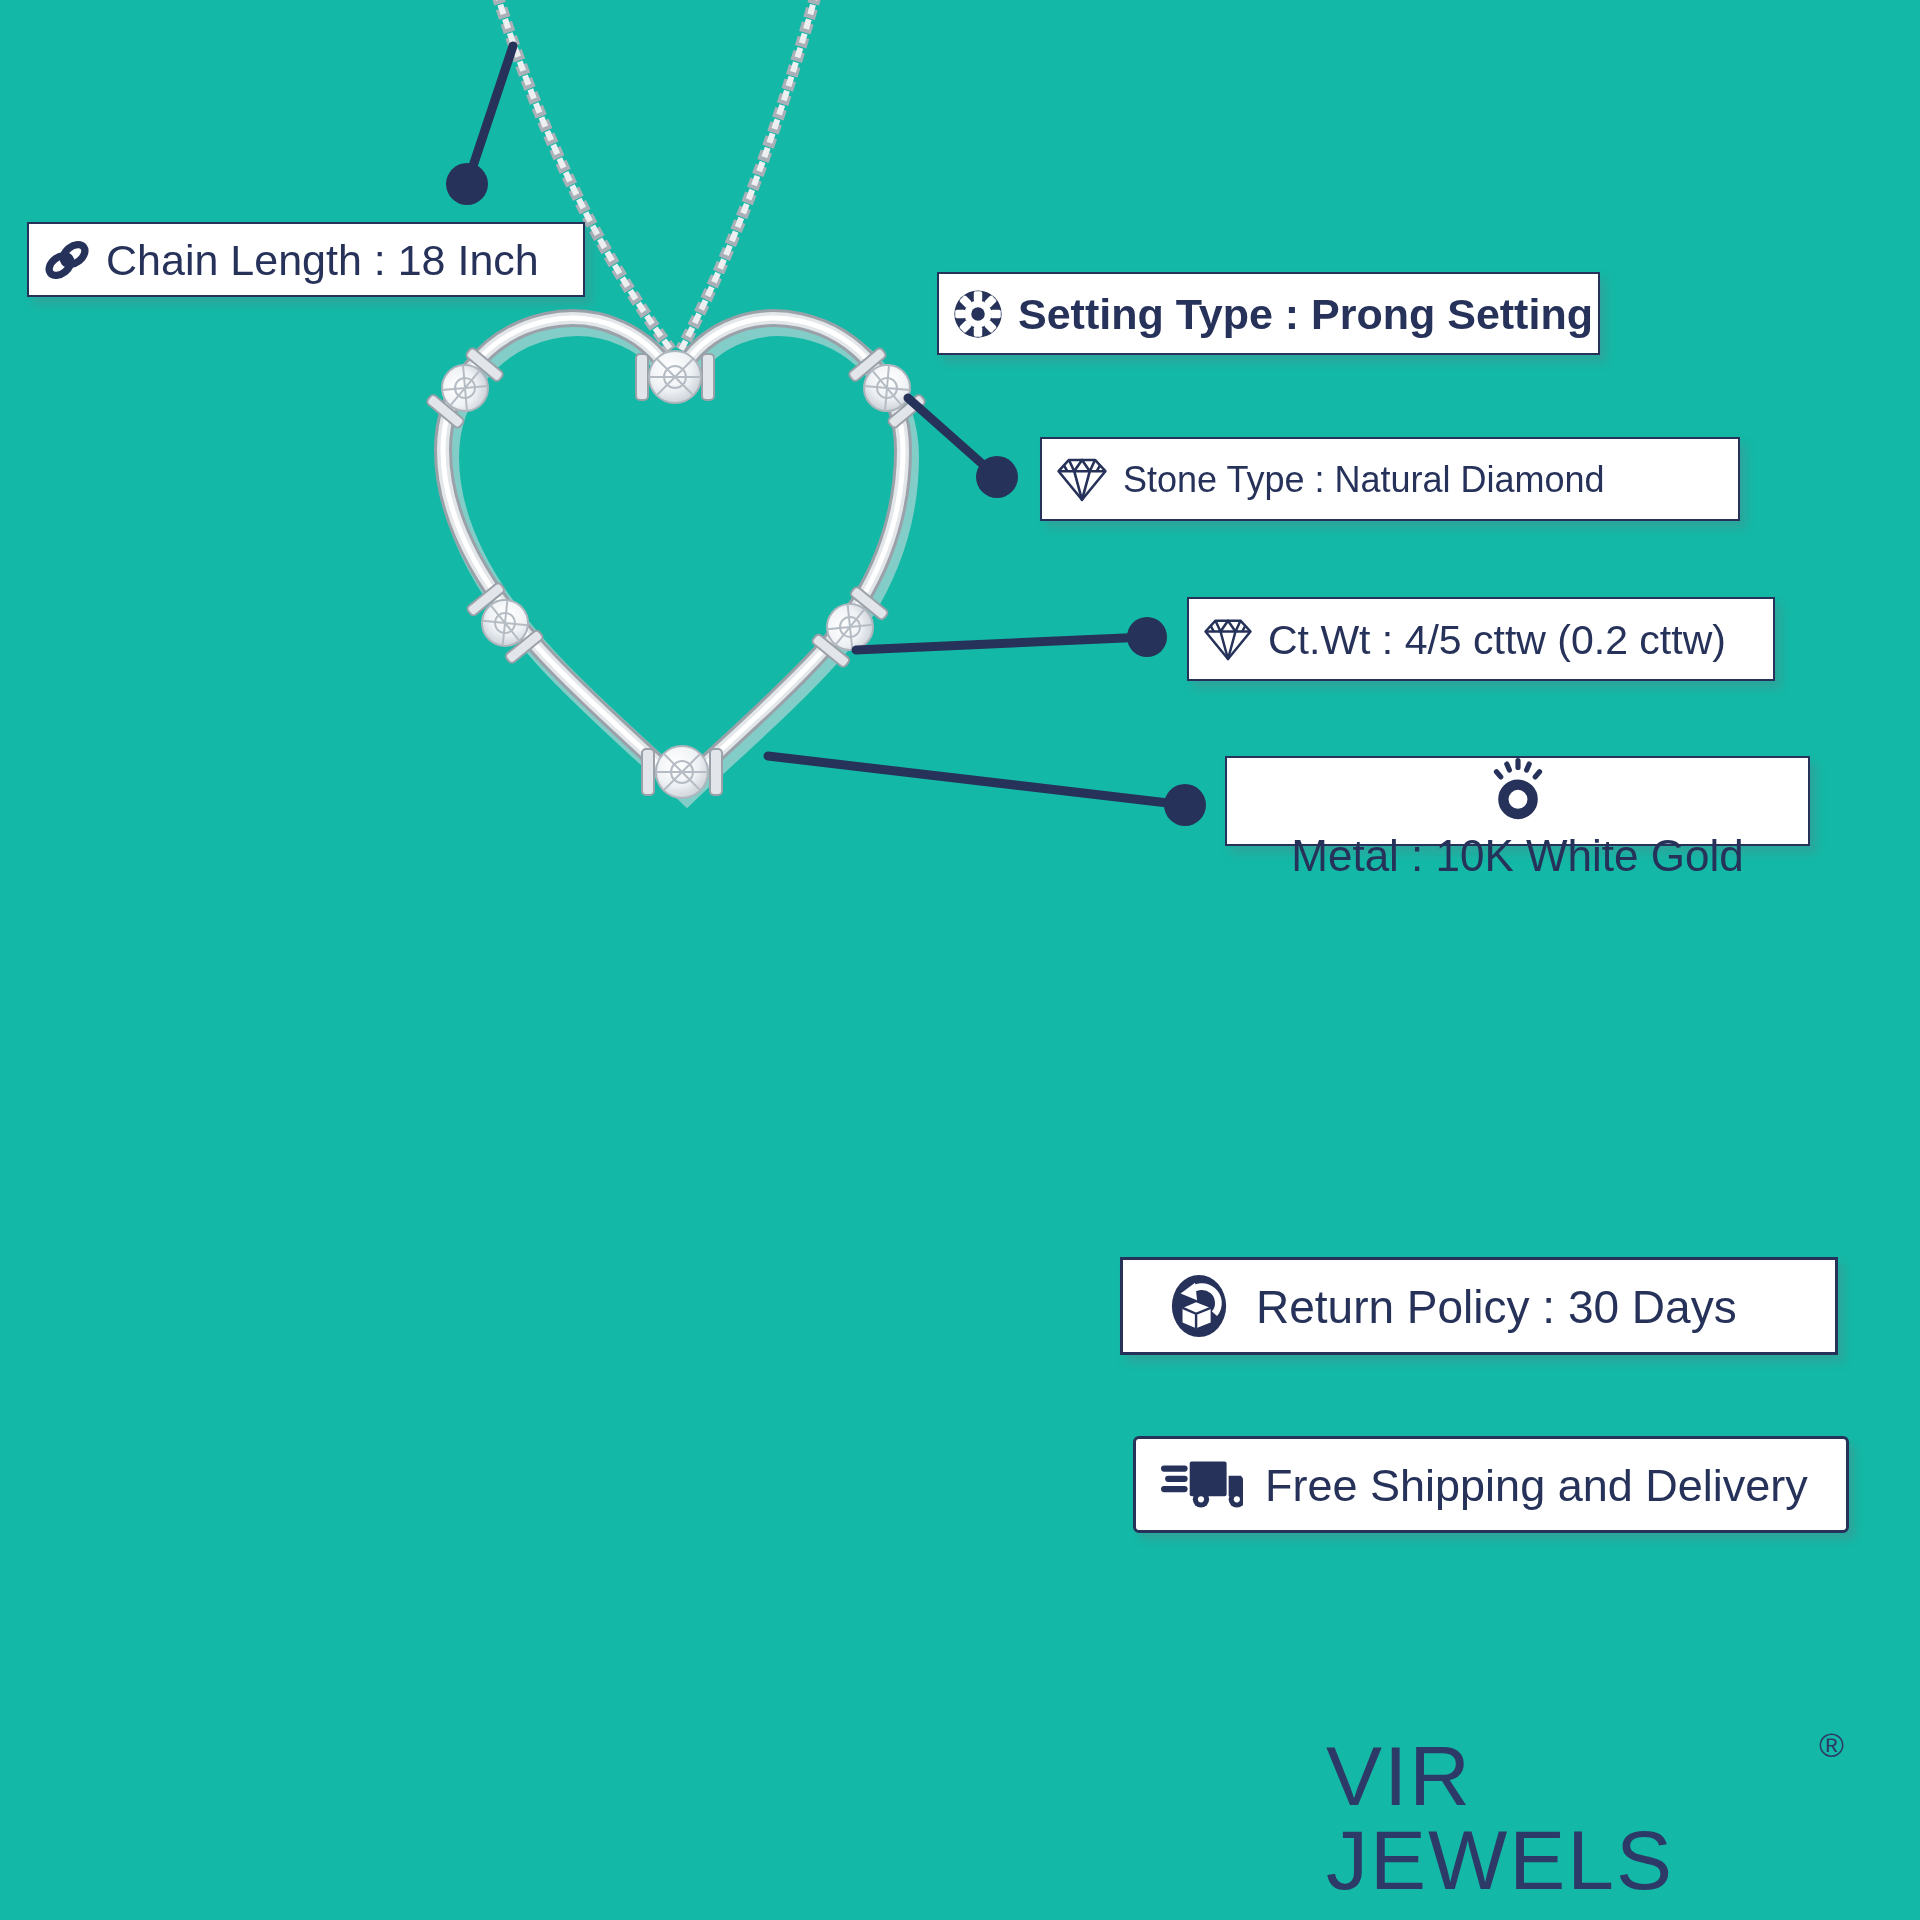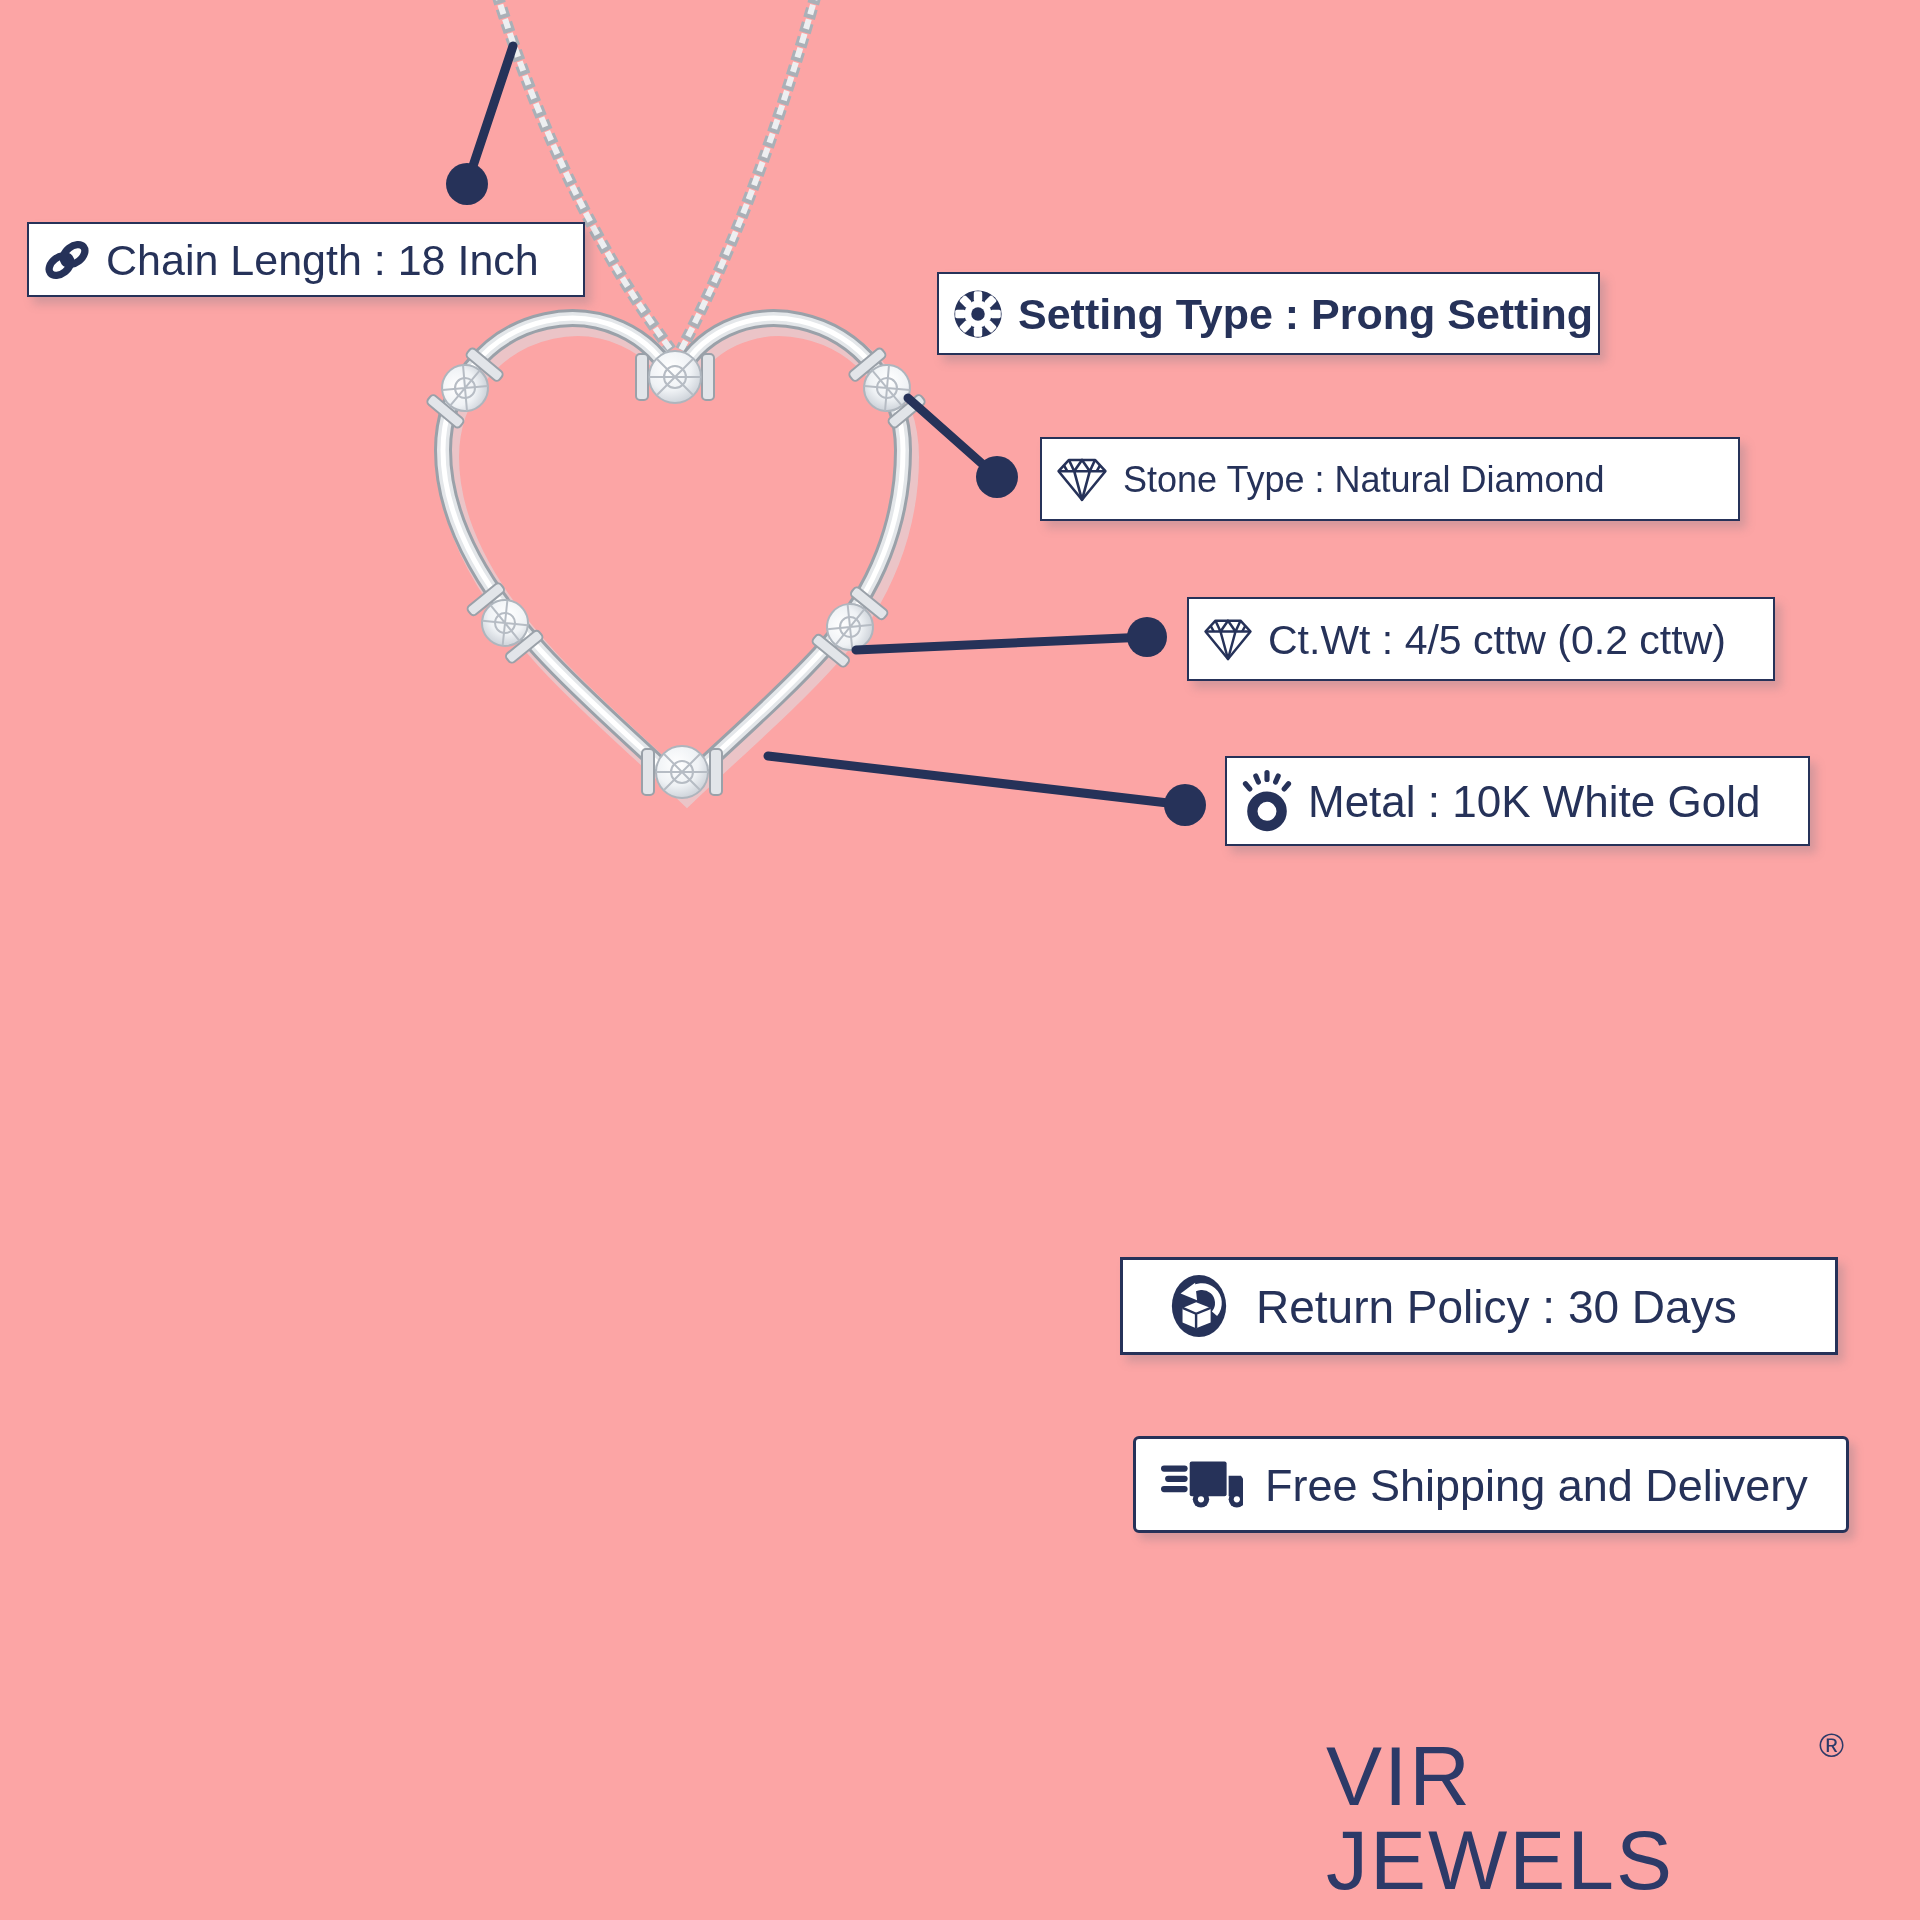--- a/index.html
+++ b/index.html
@@ -1,17 +1,17 @@
 <!DOCTYPE html>
 <html><head>
 <meta charset="utf-8">
 <style>
   html,body{margin:0;padding:0;background:#ffffff;}
   #canvas{
-    position:relative;width:1920px;height:1920px;background:#fca5a5;overflow:hidden;
+    position:relative;width:1920px;height:1920px;background:#14b8a6;overflow:hidden;
     font-family:"Liberation Sans", sans-serif;
   }
   #scene{position:absolute;left:0;top:0;width:1920px;height:1920px;}
   .callout{
     position:absolute;display:flex;align-items:center;box-sizing:border-box;
     background:#ffffff;border:2px solid #263259;color:#263259;
     box-shadow:6px 7px 9px rgba(110,115,130,0.28);
     white-space:nowrap;padding:0 12px;gap:13px;
   }
   .callout .txt{display:inline-block;line-height:1;transform:translateY(1px);}
@@ -163,21 +163,21 @@
     <svg width="54" height="50" viewBox="-32 -30 64 60">
       <g stroke="#263259" stroke-width="3" fill="none" stroke-linejoin="round">
         <path d="M-27,-9 L-15,-22 L15,-22 L27,-9 L0,24 Z"></path>
         <path d="M-27,-9 L27,-9 M-15,-22 L-9,-9 L0,-22 L9,-9 L15,-22 M-9,-9 L0,24 L9,-9"></path>
         <path d="M-21,-16 L-17,-9 M21,-16 L17,-9"></path>
       </g>
     </svg>
     <span class="txt">Ct.Wt : 4/5 cttw (0.2 cttw)</span>
   </div>
 
-  <div class="callout" style="left:1225px;top:756px;width:585px;height:90px;font-size:44px;">
+  <div class="callout" style="left:1225px;top:756px;width:585px;height:90px;font-size:44px;flex-direction:column;">
     <svg width="56" height="62" viewBox="-32 -36 64 72">
       <g stroke="#263259" stroke-width="6" stroke-linecap="round">
         <path d="M-20,-14 L-25,-20"></path>
         <path d="M-10,-22 L-13,-29"></path>
         <path d="M0,-25 L0,-33"></path>
         <path d="M10,-22 L13,-29"></path>
         <path d="M20,-14 L25,-20"></path>
       </g>
       <circle cx="0" cy="12" r="17" fill="none" stroke="#263259" stroke-width="12"></circle>
     </svg>

